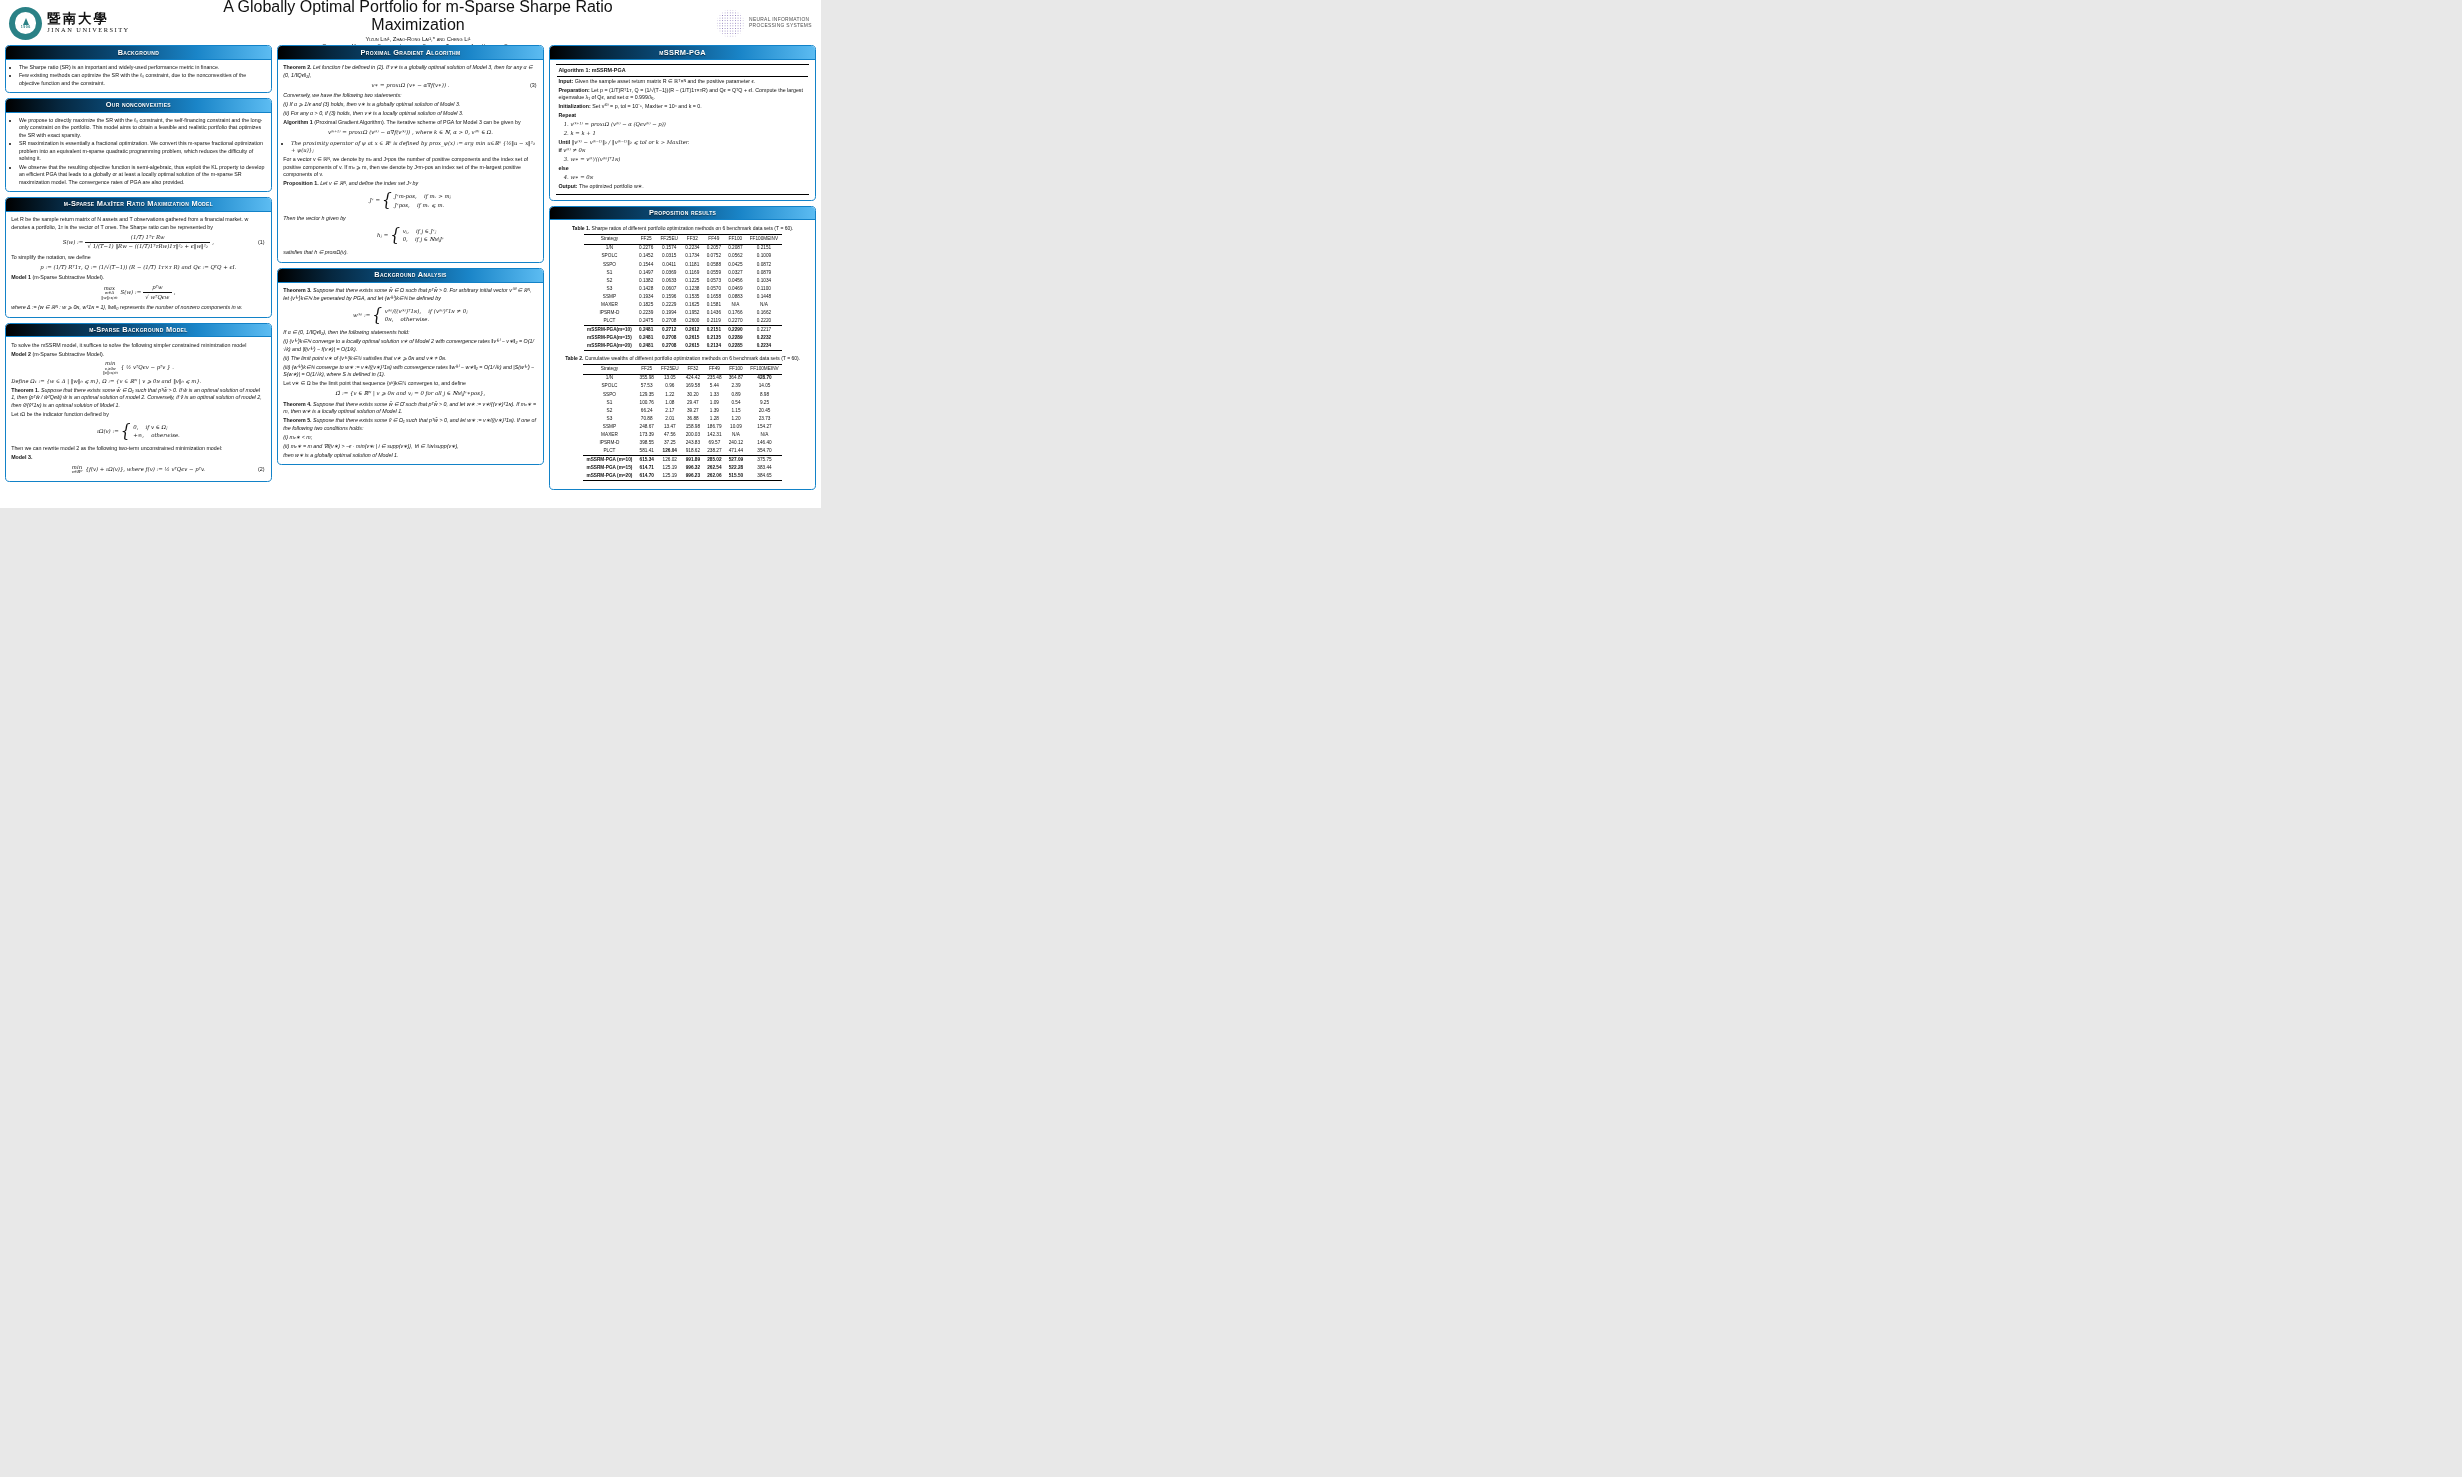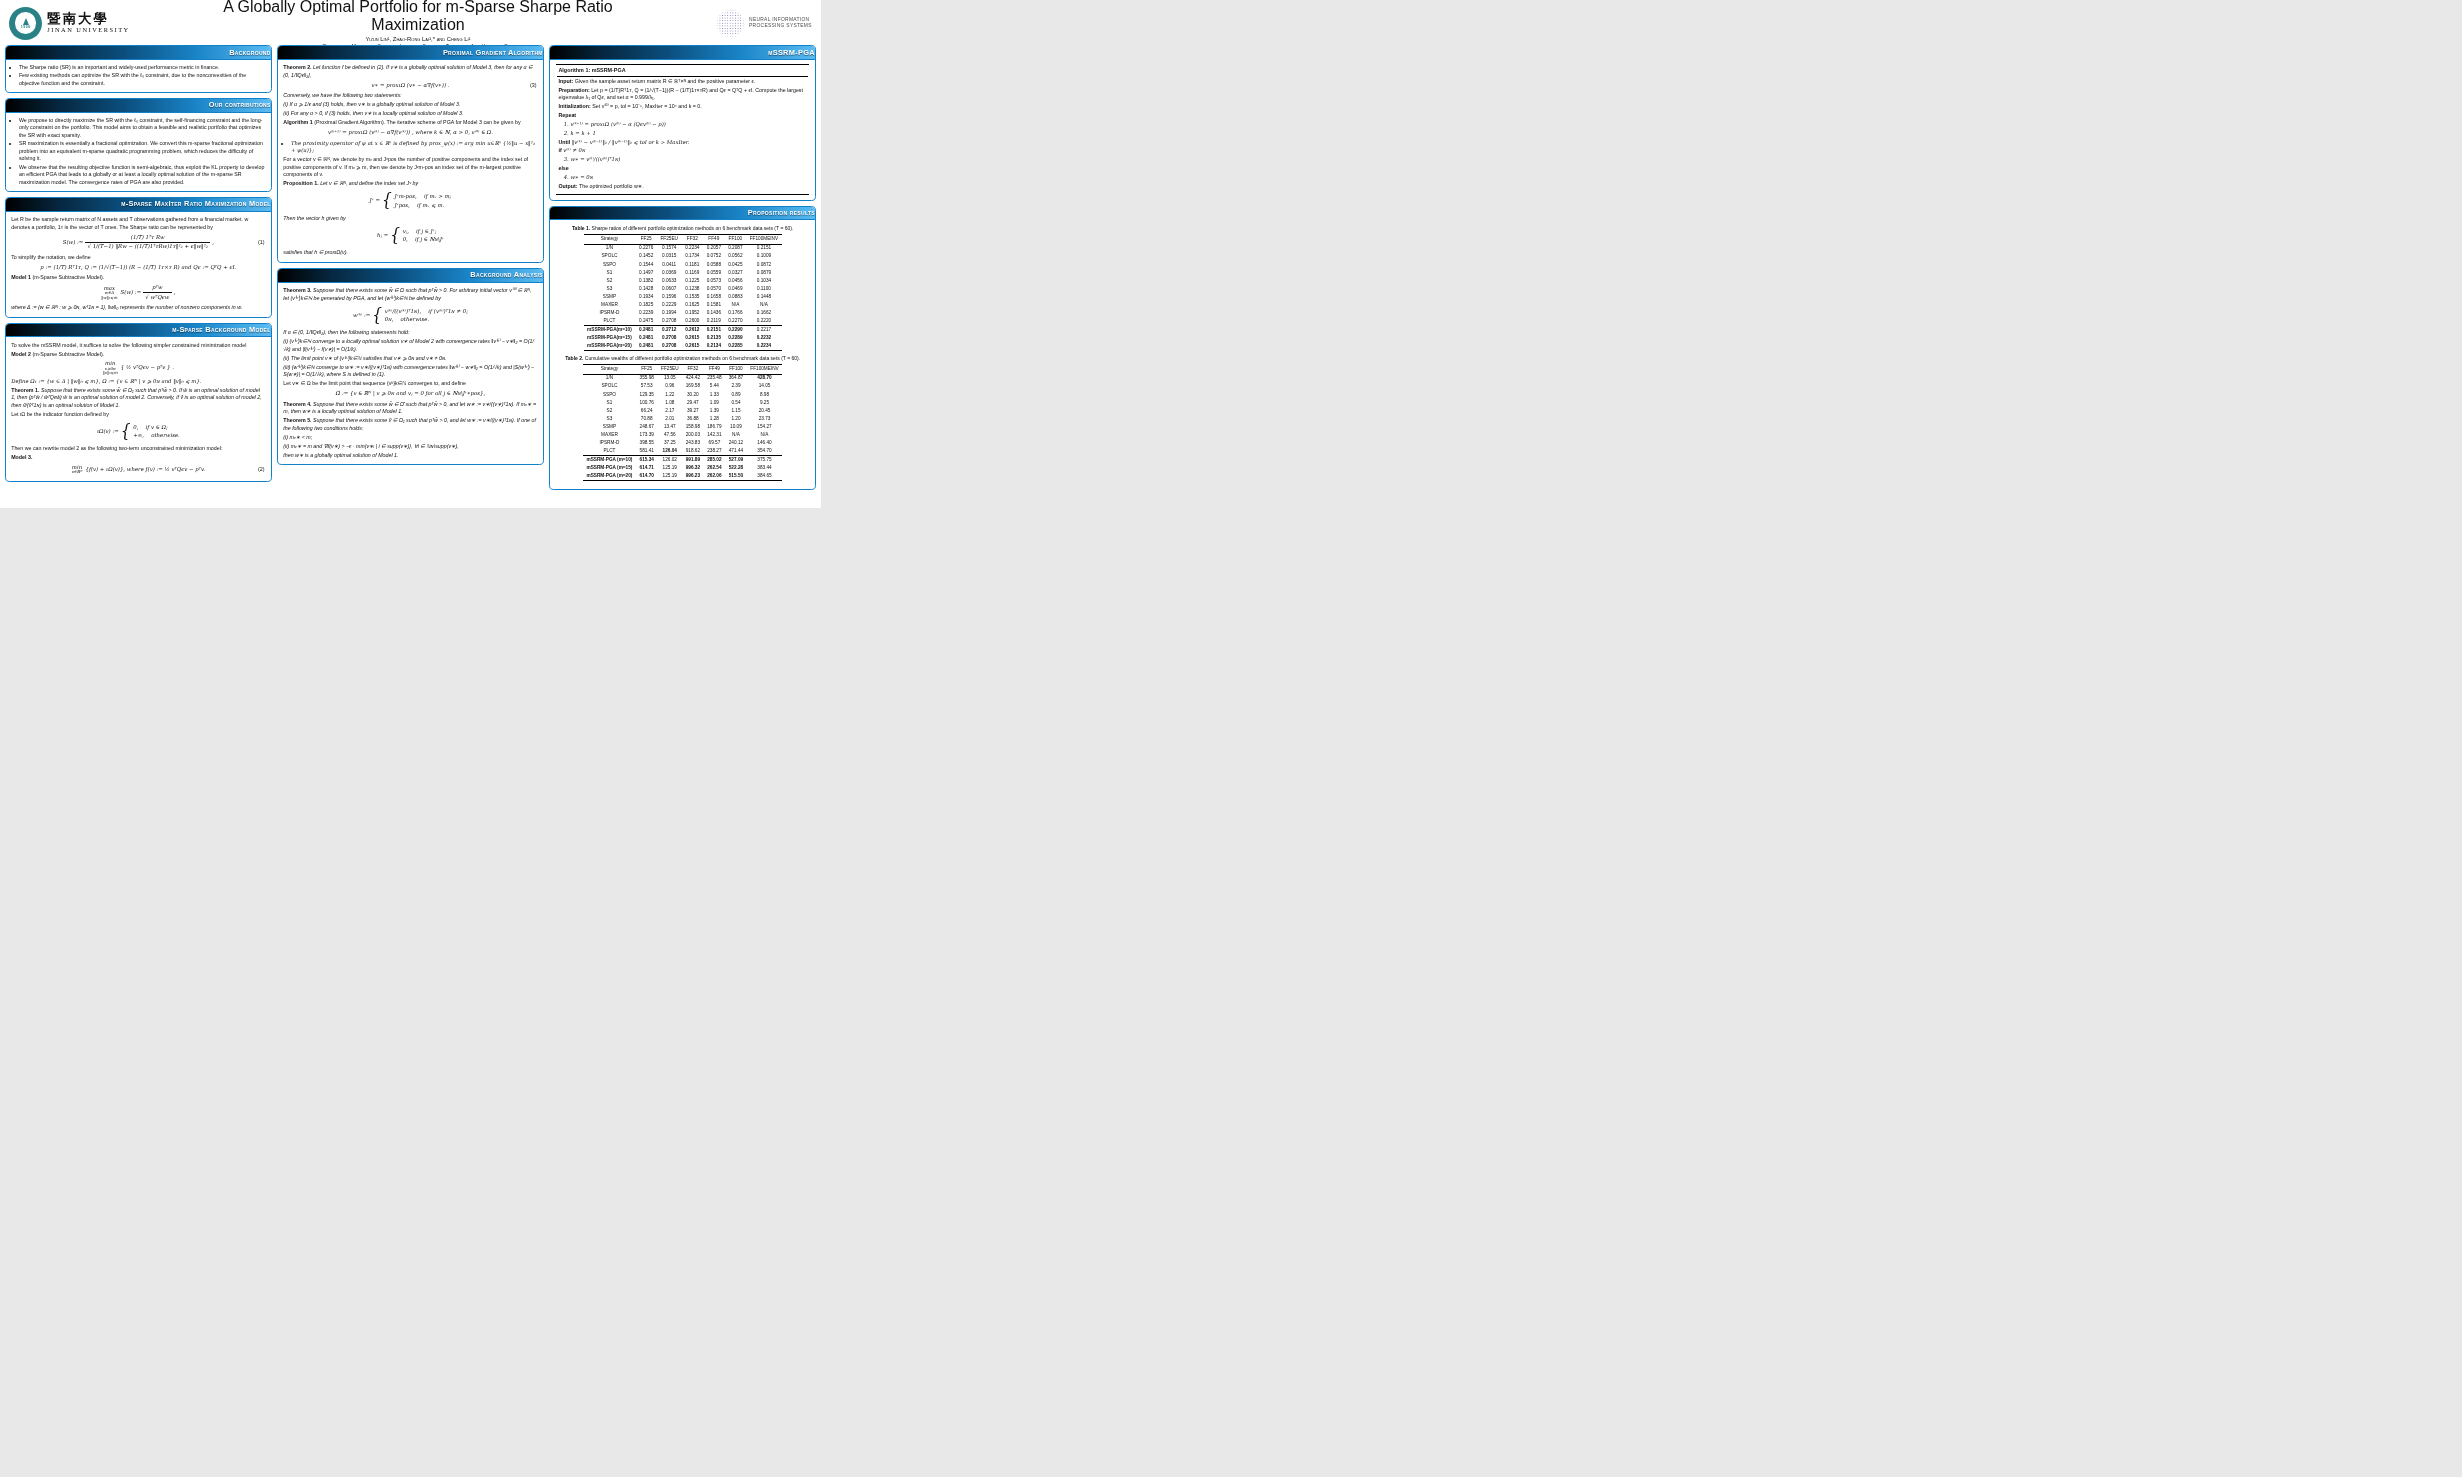--- a/index.html
+++ b/index.html
@@ -25,21 +25,21 @@
          background-image:radial-gradient(#8d7cba 0.6px,transparent 0.7px);background-size:2.6px 2.6px;
          -webkit-mask-image:radial-gradient(circle,#000 55%,transparent 72%);
          mask-image:radial-gradient(circle,#000 55%,transparent 72%);}
   .ntext{font-size:4.9px;letter-spacing:0.3px;color:#4c4c4c;line-height:1.25;}
   
   .cols{display:grid;grid-template-columns:1fr 1fr 1fr;gap:5.6px;padding:1px 5.1px 5.1px 5.1px;box-sizing:border-box;align-items:start;}
   .col{display:flex;flex-direction:column;gap:5.1px;}
   .panel{border:1px solid #1282c8;border-radius:4.6px;overflow:hidden;background:#fff;}
   .phead{background:linear-gradient(90deg,#000 0%,#06273f 20%,#0b4f7f 45%,#1a85c8 72%,#5cbcf2 100%);
          color:#fff;font-variant:small-caps;font-weight:bold;font-size:7.4px;letter-spacing:0.3px;
-         text-align:right;padding:1.5px 0 2.1px 0;border-bottom:1.5px solid #1282c8;text-shadow:0 0.5px 1px rgba(0,0,0,.5);}
+         text-align:center;padding:1.5px 0 2.1px 0;border-bottom:1.5px solid #1282c8;text-shadow:0 0.5px 1px rgba(0,0,0,.5);}
   .pbody{padding:3.1px 5.1px 3.6px 5.1px;font-size:5.3px;line-height:1.42;}
   .pbody p{margin:1.5px 0;}
   ul.b{margin:1px 0 1px 1px;padding-left:6.7px;}
   ul.b li{margin:1px 0;}
   .math{font-family:"DejaVu Serif",serif;font-style:italic;}
   .bold{font-weight:bold;}
   .thmlbl{font-weight:bold;font-style:normal;font-family:"Liberation Sans",sans-serif;}
   .thm{font-style:italic;}
   
   .frow{display:flex;align-items:center;justify-content:center;position:relative;margin:2.6px 0;font-size:5.4px;}
@@ -106,21 +106,21 @@
         <div class="phead">Background</div>
         <div class="pbody">
           <ul class="b">
             <li>The Sharpe ratio (SR) is an important and widely-used performance metric in finance.</li>
             <li>Few existing methods can optimize the SR with the ℓ₀ constraint, due to the nonconvexities of the objective function and the constraint.</li>
           </ul>
         </div>
       </div>
 
       <div class="panel">
-        <div class="phead">Our contributions</div>
+        <div class="phead">Our nonconvexities</div>
         <div class="pbody">
           <ul class="b">
             <li>We propose to directly maximize the SR with the ℓ₀ constraint, the self-financing constraint and the long-only constraint on the portfolio. This model aims to obtain a feasible and realistic portfolio that optimizes the SR with exact sparsity.</li>
             <li>SR maximization is essentially a fractional optimization. We convert this m-sparse fractional optimization problem into an equivalent m-sparse quadratic programming problem, which reduces the difficulty of solving it.</li>
             <li>We observe that the resulting objective function is semi-algebraic, thus exploit the KL property to develop an efficient PGA that leads to a globally or at least a locally optimal solution of the m-sparse SR maximization model. The convergence rates of PGA are also provided.</li>
           </ul>
         </div>
       </div>
 
       <div class="panel">

